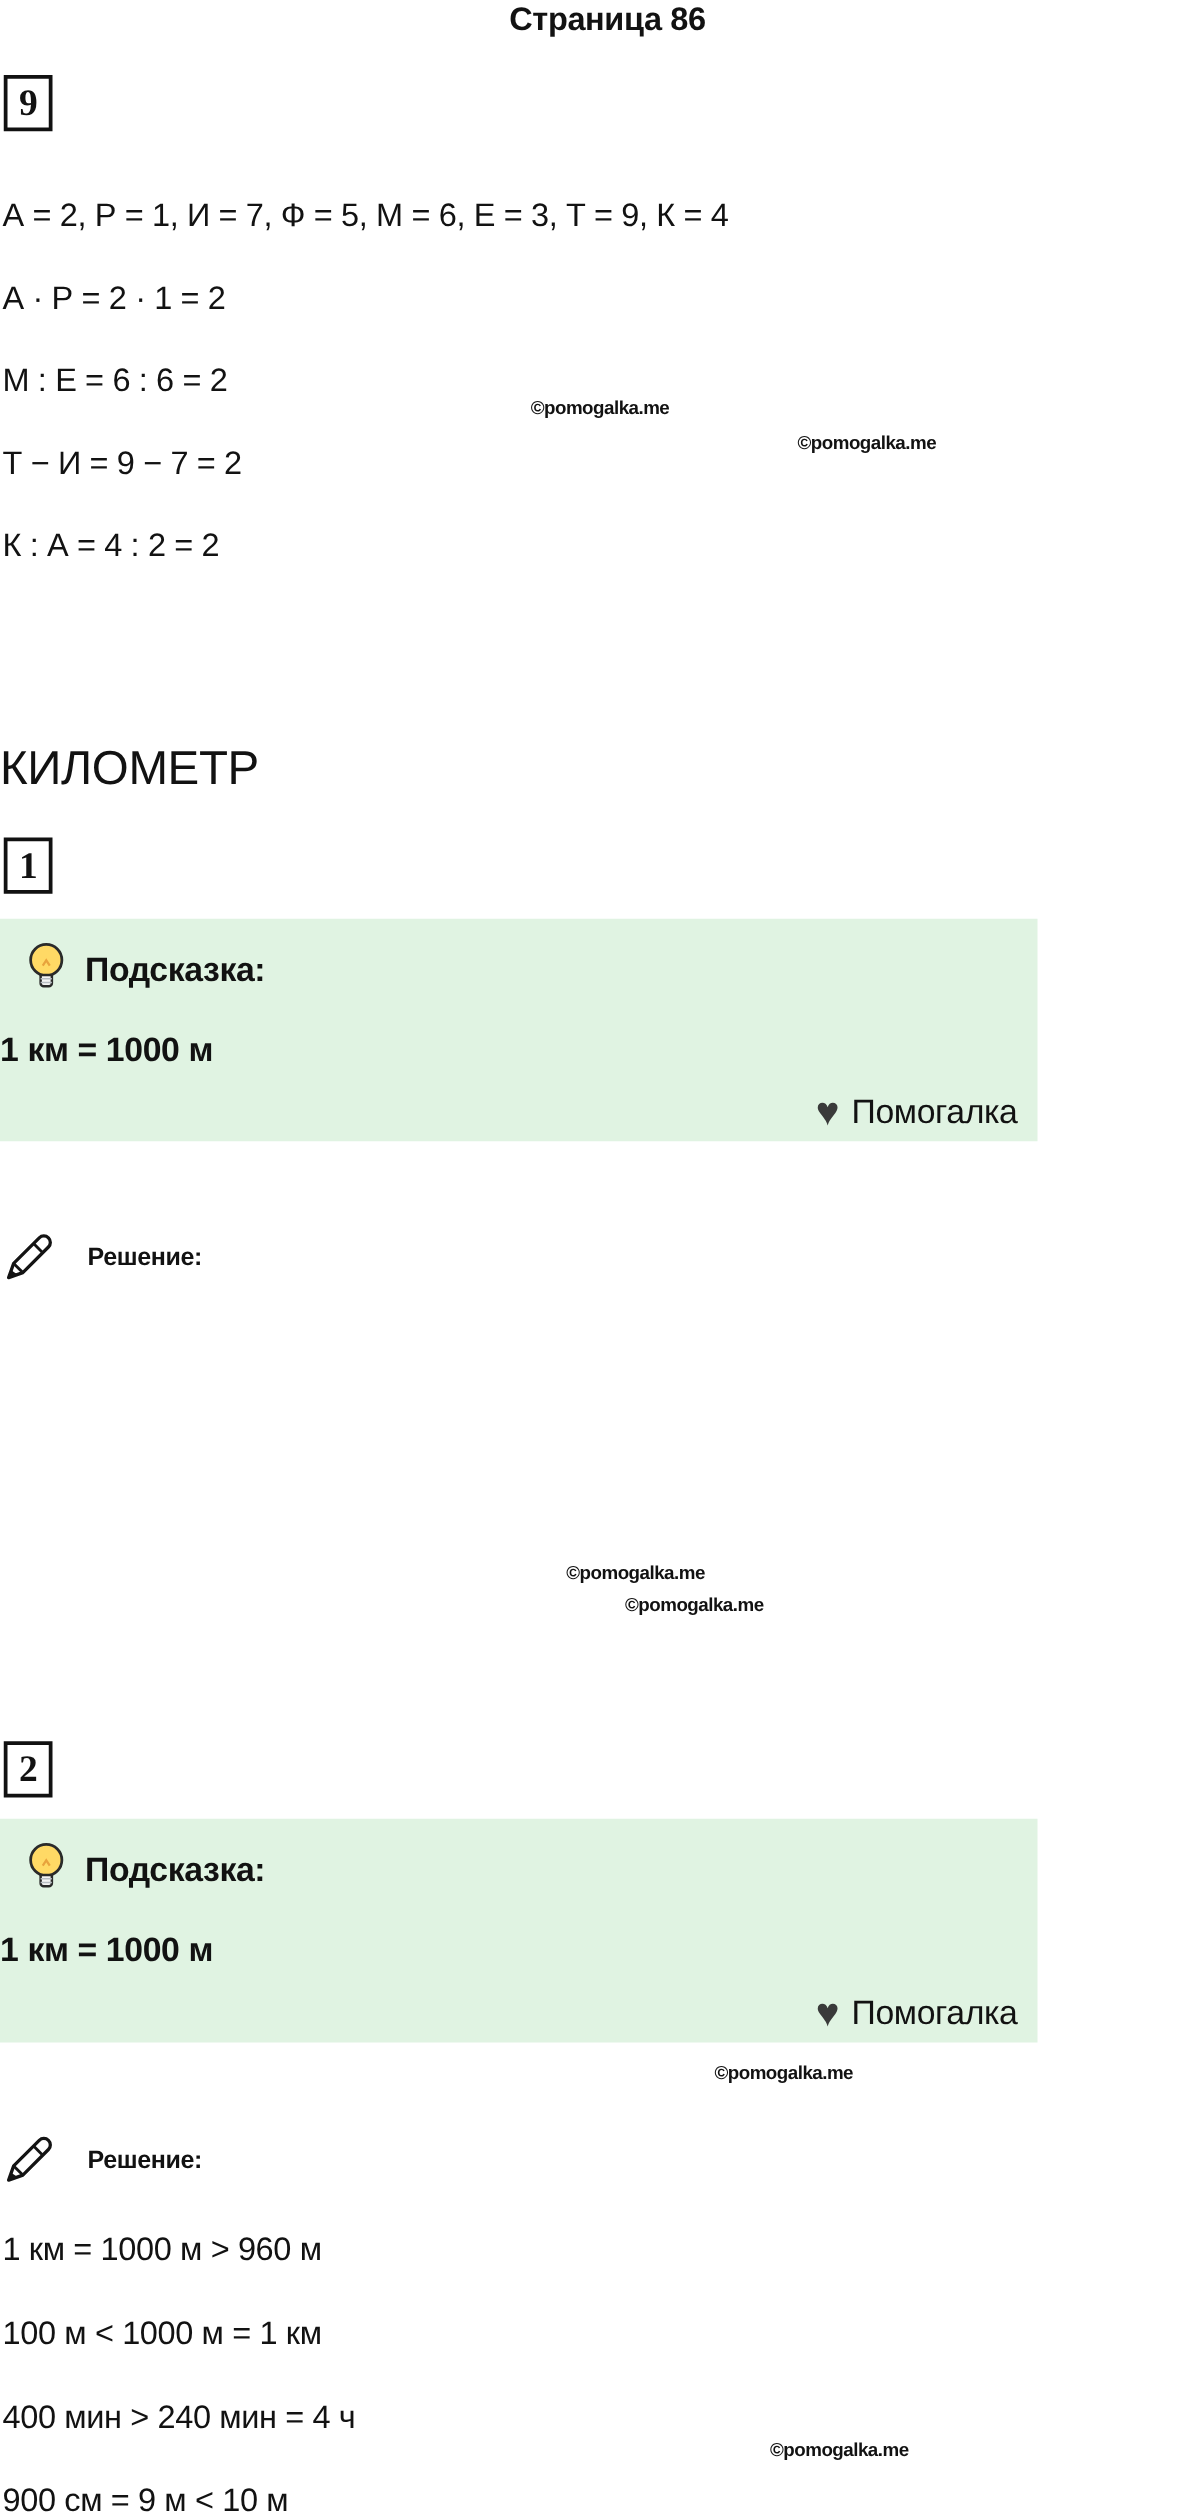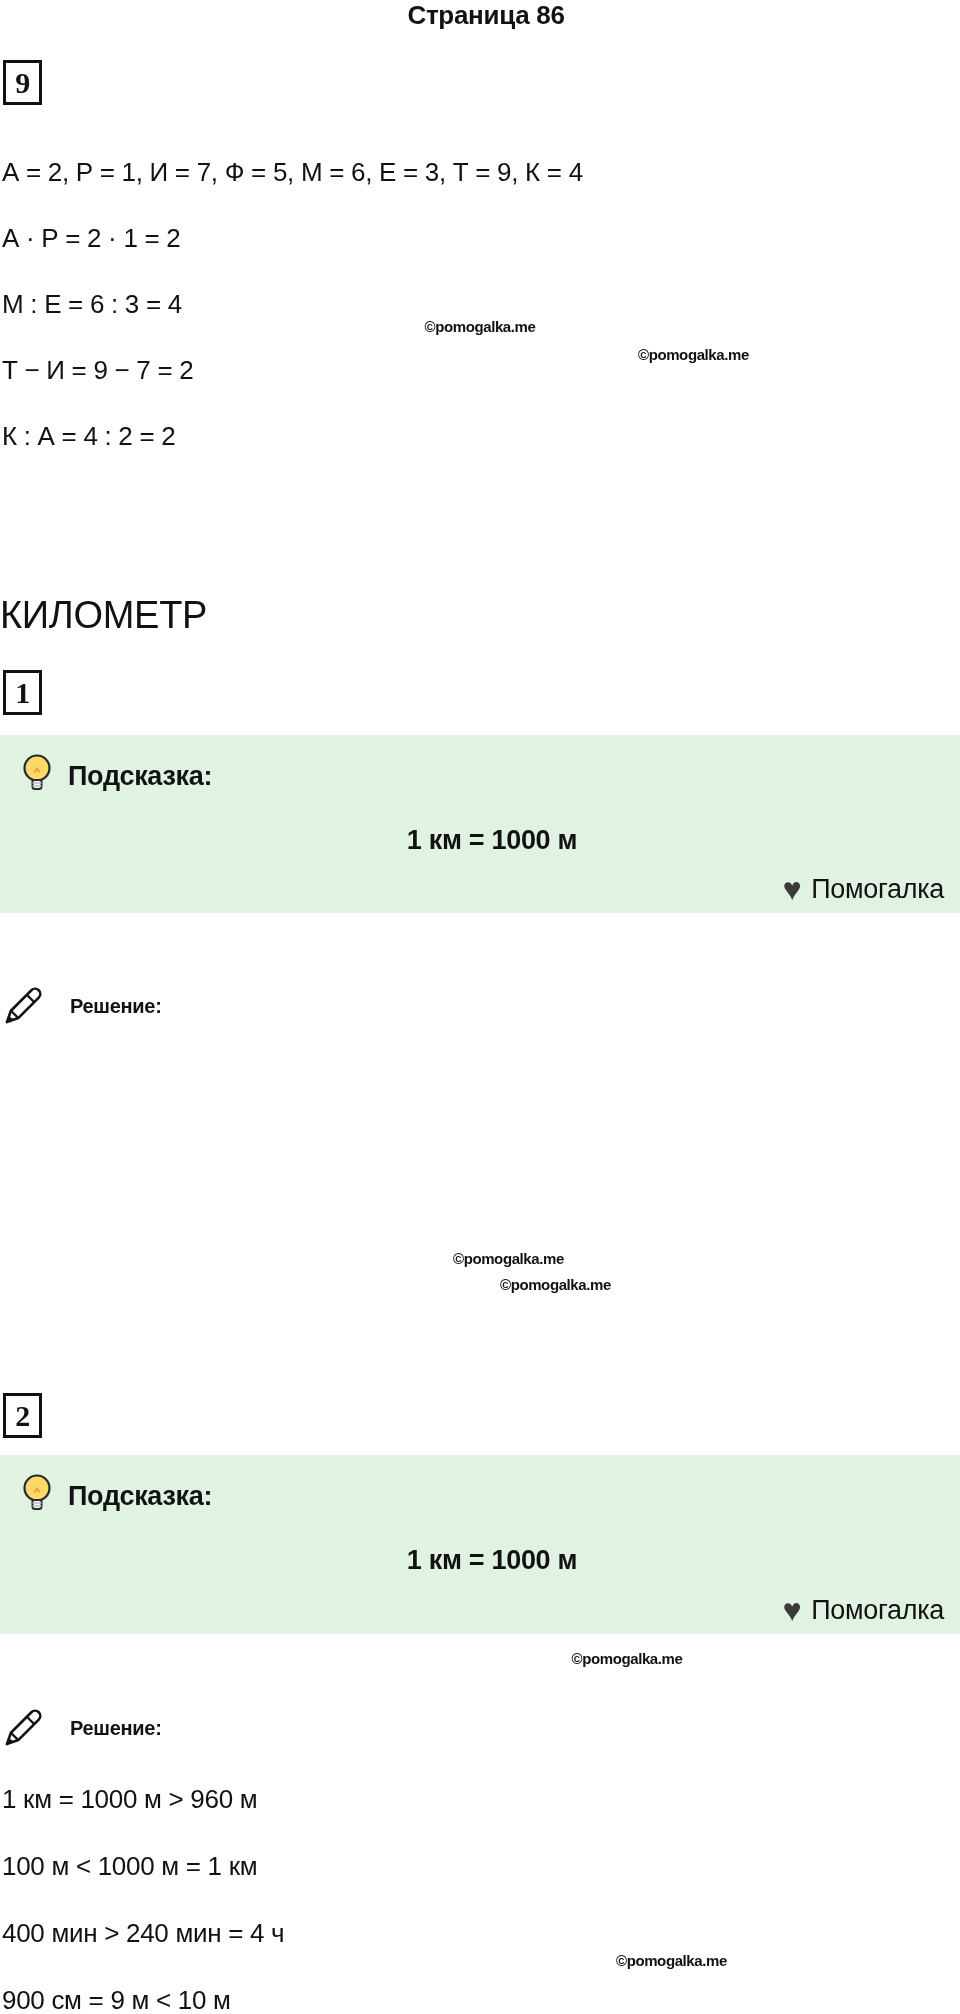--- a/index.html
+++ b/index.html
@@ -39,31 +39,30 @@
     white-space:nowrap;
   }
   .wm {
     position:absolute;
     font-size:15px; font-weight:bold;
     letter-spacing:-0.4px;
     white-space:nowrap;
   }
   .wm-center { transform:translateX(-50%); }
   .hint-box {
-    position:absolute; left:0; width:960px;
+    position:absolute; left:0; width:830px;
     background:var(--hint-bg, #e0f3e2);
-    text-align:center;
   }
   .hint-head {
     display:flex; align-items:center; gap:14px;
     padding:18px 0 0 20px;
     font-size:27px; font-weight:bold; line-height:30px;
   }
   .hint-text {
-    margin:26px 0 0 24px;
+    margin:26px 0 0 0;
     font-size:27px; font-weight:bold; line-height:30px;
   }
   .brand {
     position:absolute; right:16px; bottom:8px;
     display:flex; align-items:center; gap:10px;
     font-size:27px; line-height:32px; font-weight:normal;
   }
   .heart { color:#3a3a3a; font-size:32px; line-height:32px; }
   .sol-head {
     position:absolute; left:2px;
@@ -81,21 +80,21 @@
 
   <div class="page-title">Страница 86</div>
 
   <div class="num-box" style="top:60px;">
     <span>9</span>
   </div>
 
   <div class="eq-list" style="top:134px;margin-top:23px;">
     <p class="eq">А = 2, Р = 1, И = 7, Ф = 5, М = 6, Е = 3, Т = 9, К = 4</p>
     <p class="eq">А · Р = 2 · 1 = 2</p>
-    <p class="eq">М : Е = 6 : 3 = 4</p>
+    <p class="eq">М : Е = 6 : 6 = 2</p>
     <p class="eq">Т − И = 9 − 7 = 2</p>
     <p class="eq">К : А = 4 : 2 = 2</p>
   </div>
 
   <div class="wm wm-center" style="left:480px; top:318px;">©pomogalka.me</div>
   <div class="wm" style="left:638px; top:346px;">©pomogalka.me</div>
 
   <div class="section-title">КИЛОМЕТР</div>
 
   <div class="num-box" style="top:670px;">

